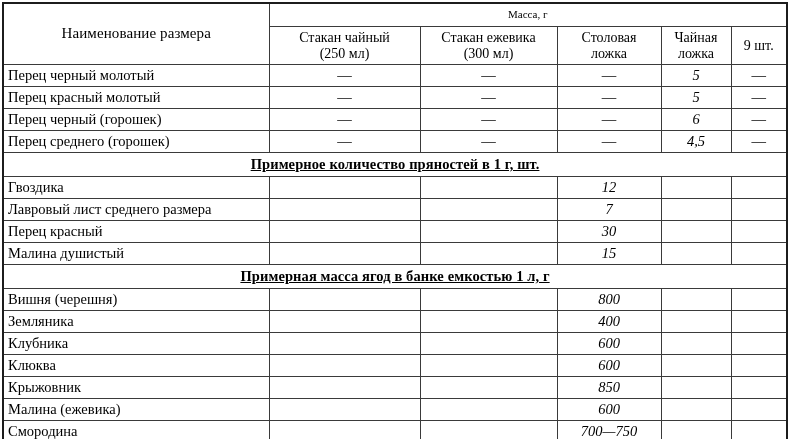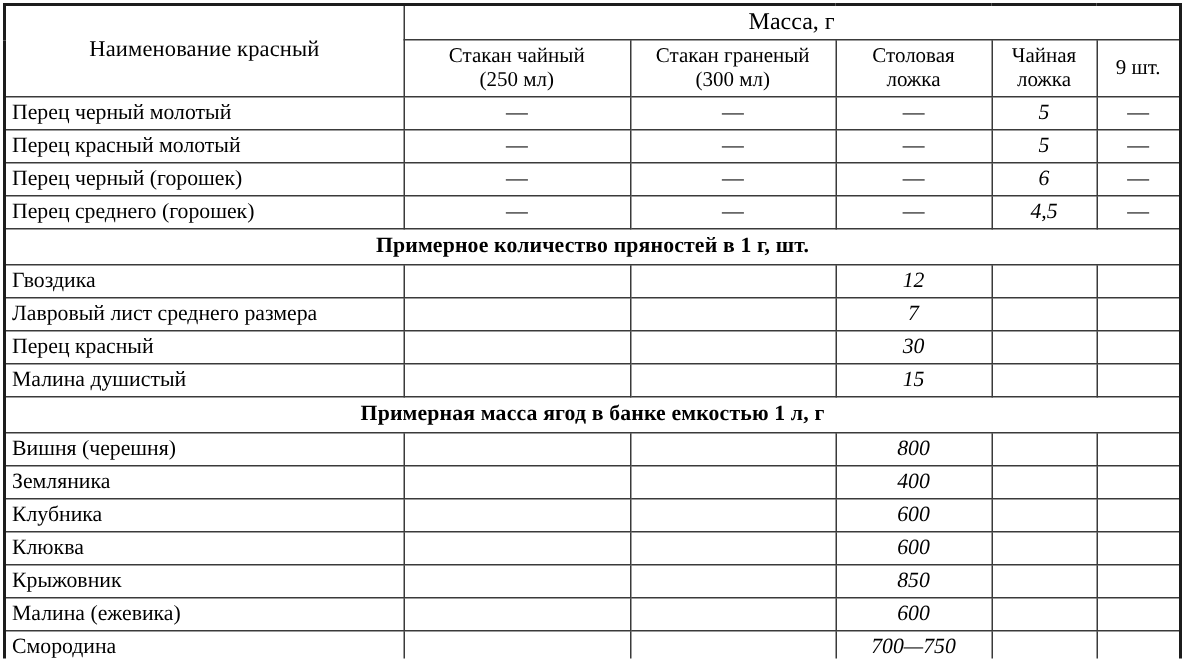--- a/index.html
+++ b/index.html
@@ -49,21 +49,21 @@
   col.c-cup1  { width: 151px; }
   col.c-cup2  { width: 137px; }
   col.c-tbsp  { width: 104px; }
   col.c-tsp   { width: 70px;  }
   col.c-piece { width: 56px;  }
 
   
   .hdr-group {
     text-align: center;
     font-weight: bold;
-    font-size: 16px;
+    font-size: 11px;
     height: 22px;
   }
   .hdr-name {
     text-align: center;
     font-weight: bold;
     font-size: 15px;
     vertical-align: middle;
     letter-spacing: 0.1px;
   }
   .hdr-col {
@@ -95,49 +95,50 @@
     font-size: 14.5px;
   }
 
   
   tr.section-row td {
     height: 23px;
     text-align: center;
     font-weight: bold;
     font-size: 14.5px;
     letter-spacing: 0.1px;
+    text-decoration: underline;
   }
 </style>
 </head>
 <body>
 
 <div class="sheet">
 
   <table class="grid">
     <colgroup>
       <col class="c-name">
       <col class="c-cup1">
       <col class="c-cup2">
       <col class="c-tbsp">
       <col class="c-tsp">
       <col class="c-piece">
     </colgroup>
 
     <thead>
       <tr>
-        <th class="hdr-name" rowspan="2">Наименование красный</th>
+        <th class="hdr-name" rowspan="2">Наименование размера</th>
         <th class="hdr-group" colspan="5">Масса, г</th>
       </tr>
       <tr>
         <th class="hdr-col">
           <div>Стакан чайный</div>
           <div>(250 мл)</div>
         </th>
         <th class="hdr-col">
-          <div>Стакан граненый</div>
+          <div>Стакан ежевика</div>
           <div>(300 мл)</div>
         </th>
         <th class="hdr-col">
           <div>Столовая</div>
           <div>ложка</div>
         </th>
         <th class="hdr-col">
           <div>Чайная</div>
           <div>ложка</div>
         </th>

